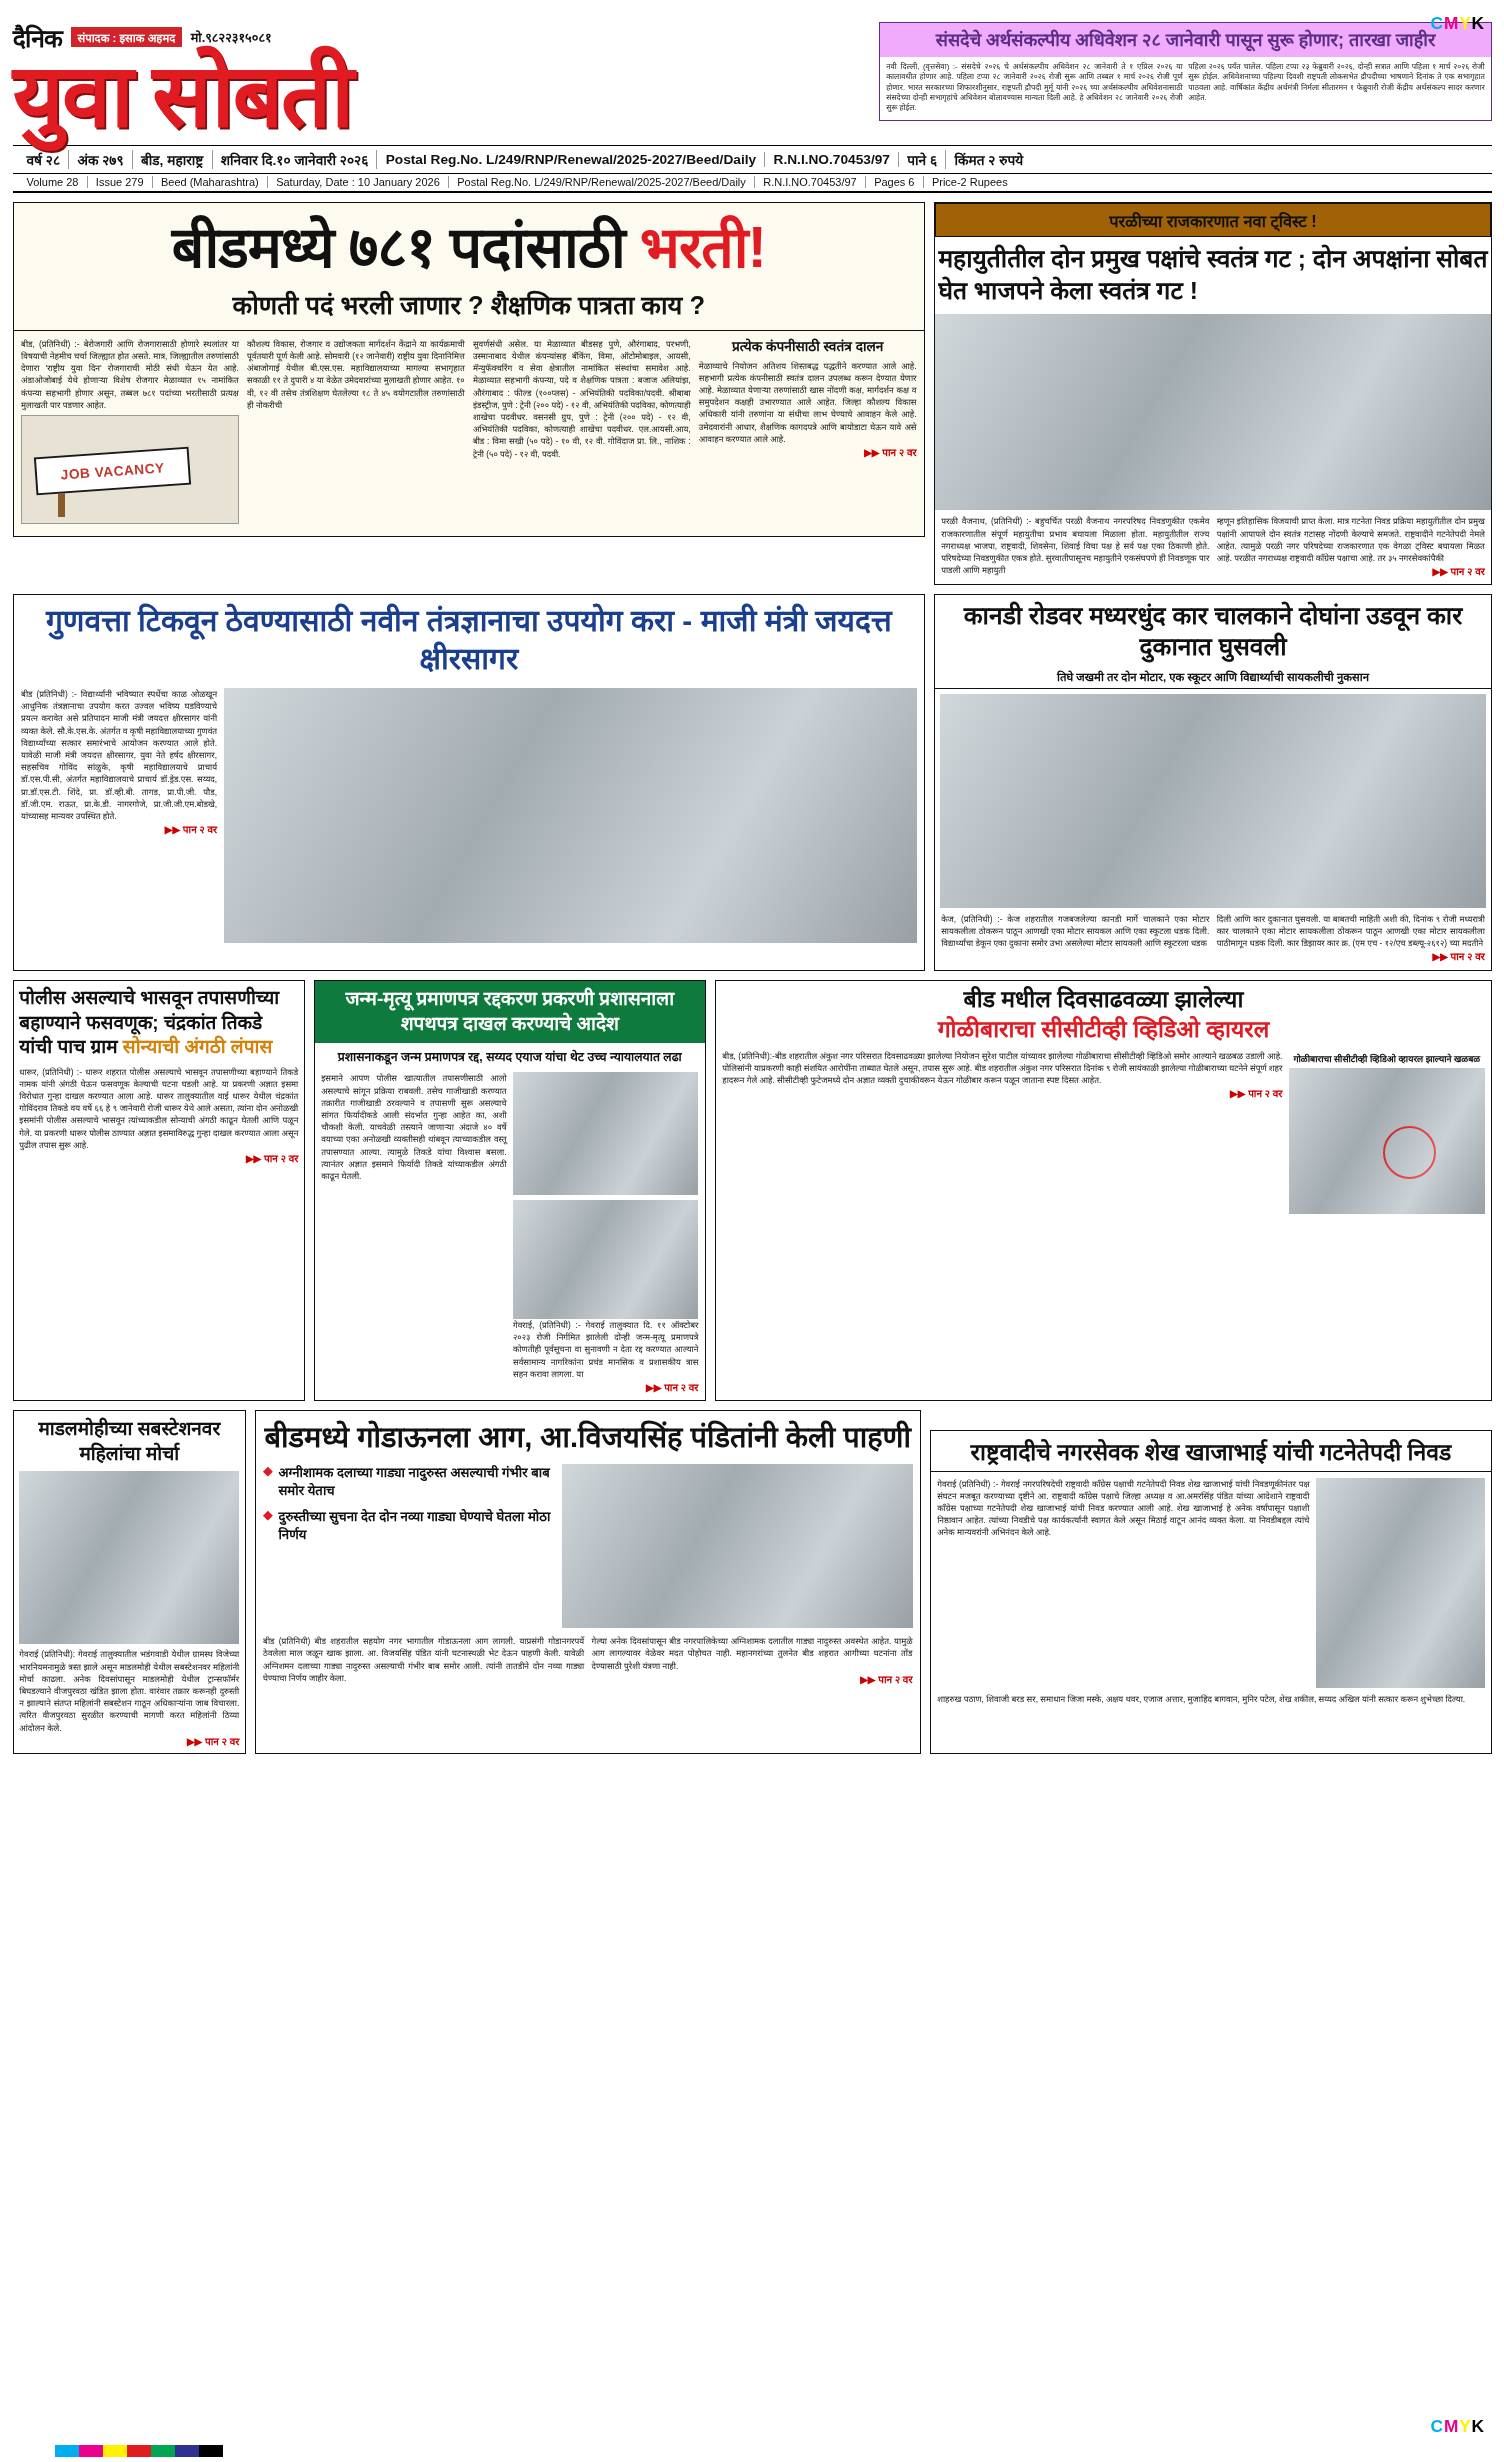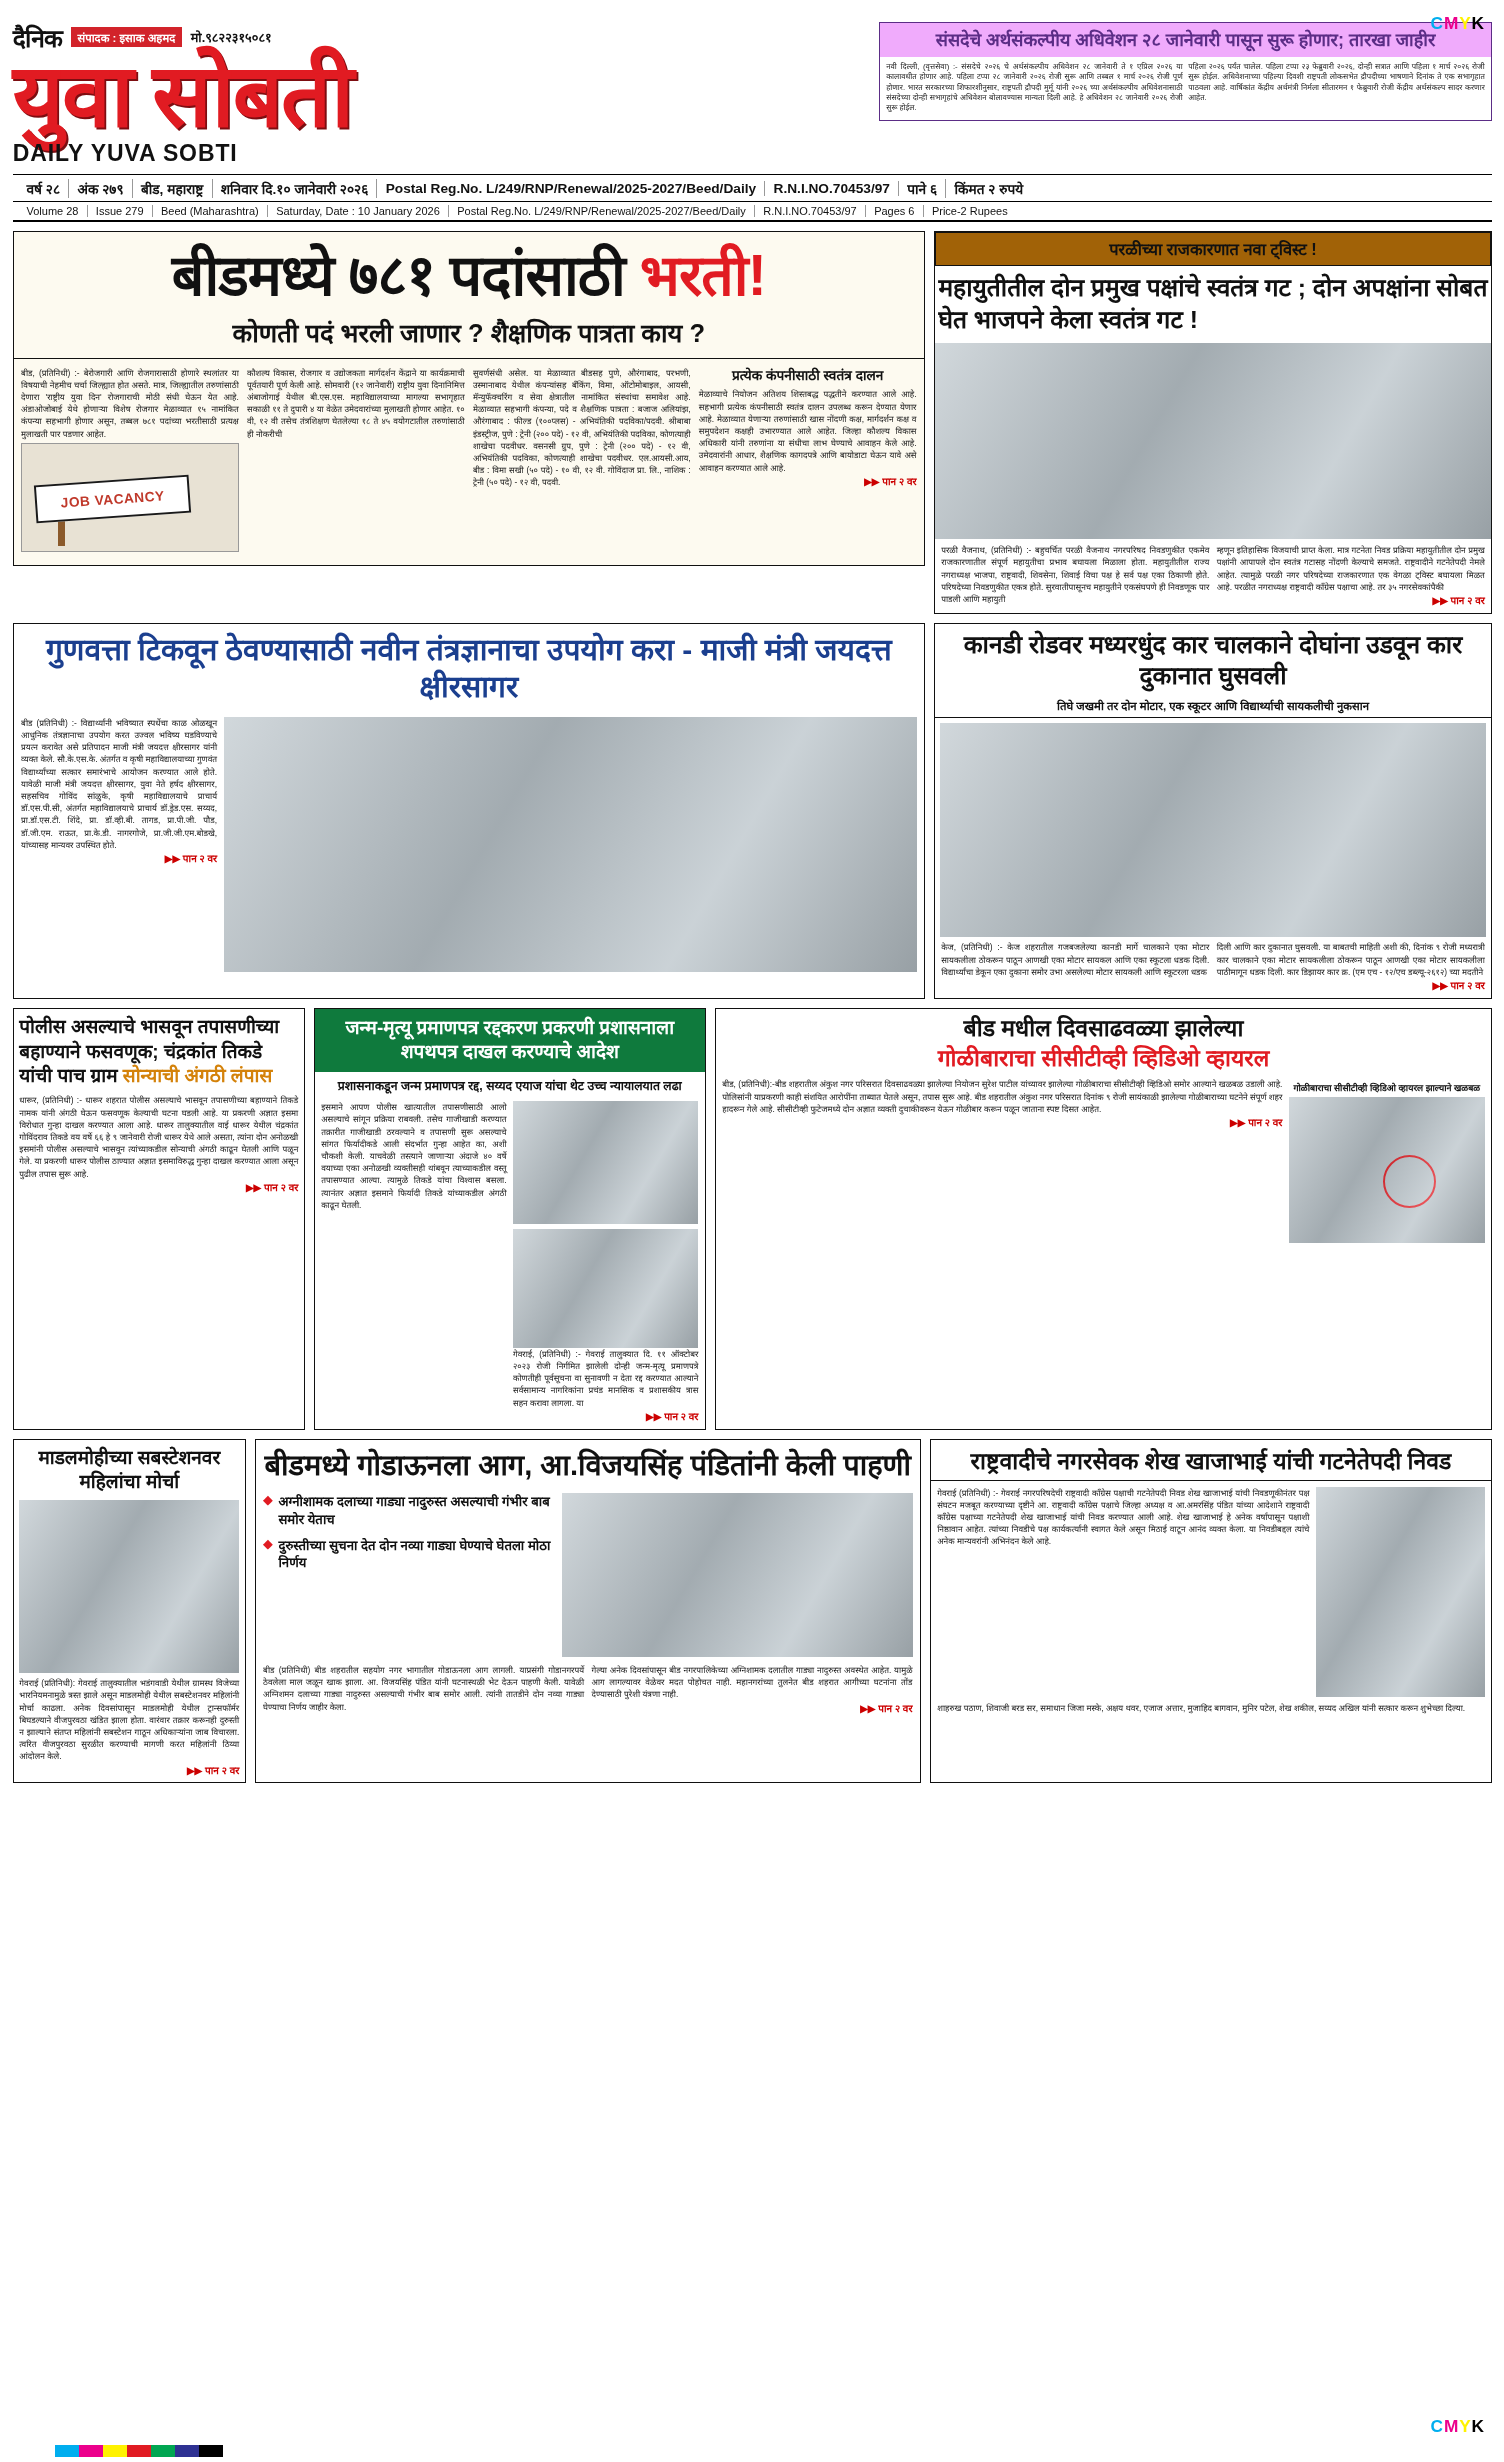--- a/index.html
+++ b/index.html
@@ -136,21 +136,21 @@
   .s4a-head { font-weight:bold; font-size:19px; line-height:1.3; text-align:center; }
   .s4a-photo { height:173px; margin:4.6px 0; }
   .s4b { width:666px; border:1.4px solid #111; }
   .s4b-head { text-align:center; font-weight:bold; font-size:29px; line-height:1.25; padding:7.3px 5.5px 3.6px; }
   .s4b-body { display:flex; gap:7.3px; padding:5.5px 7.3px 7.3px; }
   .bullets { width:292px; }
   .bullet { display:flex; gap:5.5px; margin-bottom:8.2px; }
   .bullet .dot { color:#E11B22; font-size:12.8px; line-height:1.1; }
   .bullet p { margin:0; font-weight:bold; font-size:13.2px; line-height:1.35; }
   .s4b-photo { flex:1; height:164px; }
-  .s4c { flex:1; border:1.4px solid #111; }
+  .s4c { flex:1; border:1.4px solid #111;margin-top:20px; }
   .s4c-head { text-align:center; font-weight:bold; font-size:23px; line-height:1.3; padding:6.4px 5.5px 3.6px; border-bottom:0.9px solid #111;}
   .s4c-body { display:flex; gap:6.4px; padding:5.5px 6.4px; }
   .s4c-photo { width:169px; height:210px; }
 </style>
 </head>
 <body>
 
 <div class="page">
 
   <div class="cmyk-top">
@@ -158,21 +158,20 @@
   </div>
 
   <div class="masthead">
     <div class="mast-left">
       <div class="mast-top-row">
         <div class="dainik">दैनिक</div>
         <div class="editor-chip">संपादक : इसाक अहमद</div>
         <div class="mobile-no">मो.९८२२३१५०८१</div>
       </div>
       <div class="logo-main">युवा सोबती</div>
-      <div class="logo-sub">DAILY YUVA SOBTI</div>
     </div>
     <div class="mast-right">
       <div class="mast-right-head">संसदेचे अर्थसंकल्पीय अधिवेशन २८ जानेवारी पासून सुरू होणार; तारखा जाहीर</div>
       <div class="mast-right-body">
         <div>नवी दिल्ली, (वृत्तसेवा) :- संसदेचे २०२६ चे अर्थसंकल्पीय अधिवेशन २८ जानेवारी ते १ एप्रिल २०२६ या कालावधीत होणार आहे. पहिला टप्पा २८ जानेवारी २०२६ रोजी सुरू आणि तब्बल १ मार्च २०२६ रोजी पूर्ण होणार. भारत सरकारच्या शिफारशीनुसार, राष्ट्रपती द्रौपदी मुर्मू यांनी २०२६ च्या अर्थसंकल्पीय अधिवेशनासाठी संसदेच्या दोन्ही सभागृहांचे अधिवेशन बोलावण्यास मान्यता दिली आहे. हे अधिवेशन २८ जानेवारी २०२६ रोजी सुरू होईल.</div>
         <div>पहिला २०२६ पर्यंत चालेल. पहिला टप्पा २३ फेब्रुवारी २०२६, दोन्ही सत्रात आणि पहिला १ मार्च २०२६ रोजी सुरू होईल. अधिवेशनाच्या पहिल्या दिवशी राष्ट्रपती लोकसभेत द्रौपदीच्या भाषणाने दिनांक ते एक सभागृहात पाठवला आहे. वार्षिकांत केंद्रीय अर्थमंत्री निर्मला सीतारमन १ फेब्रुवारी रोजी केंद्रीय अर्थसंकल्प सादर करणार आहेत.</div>
       </div>
     </div>
   </div>
 

